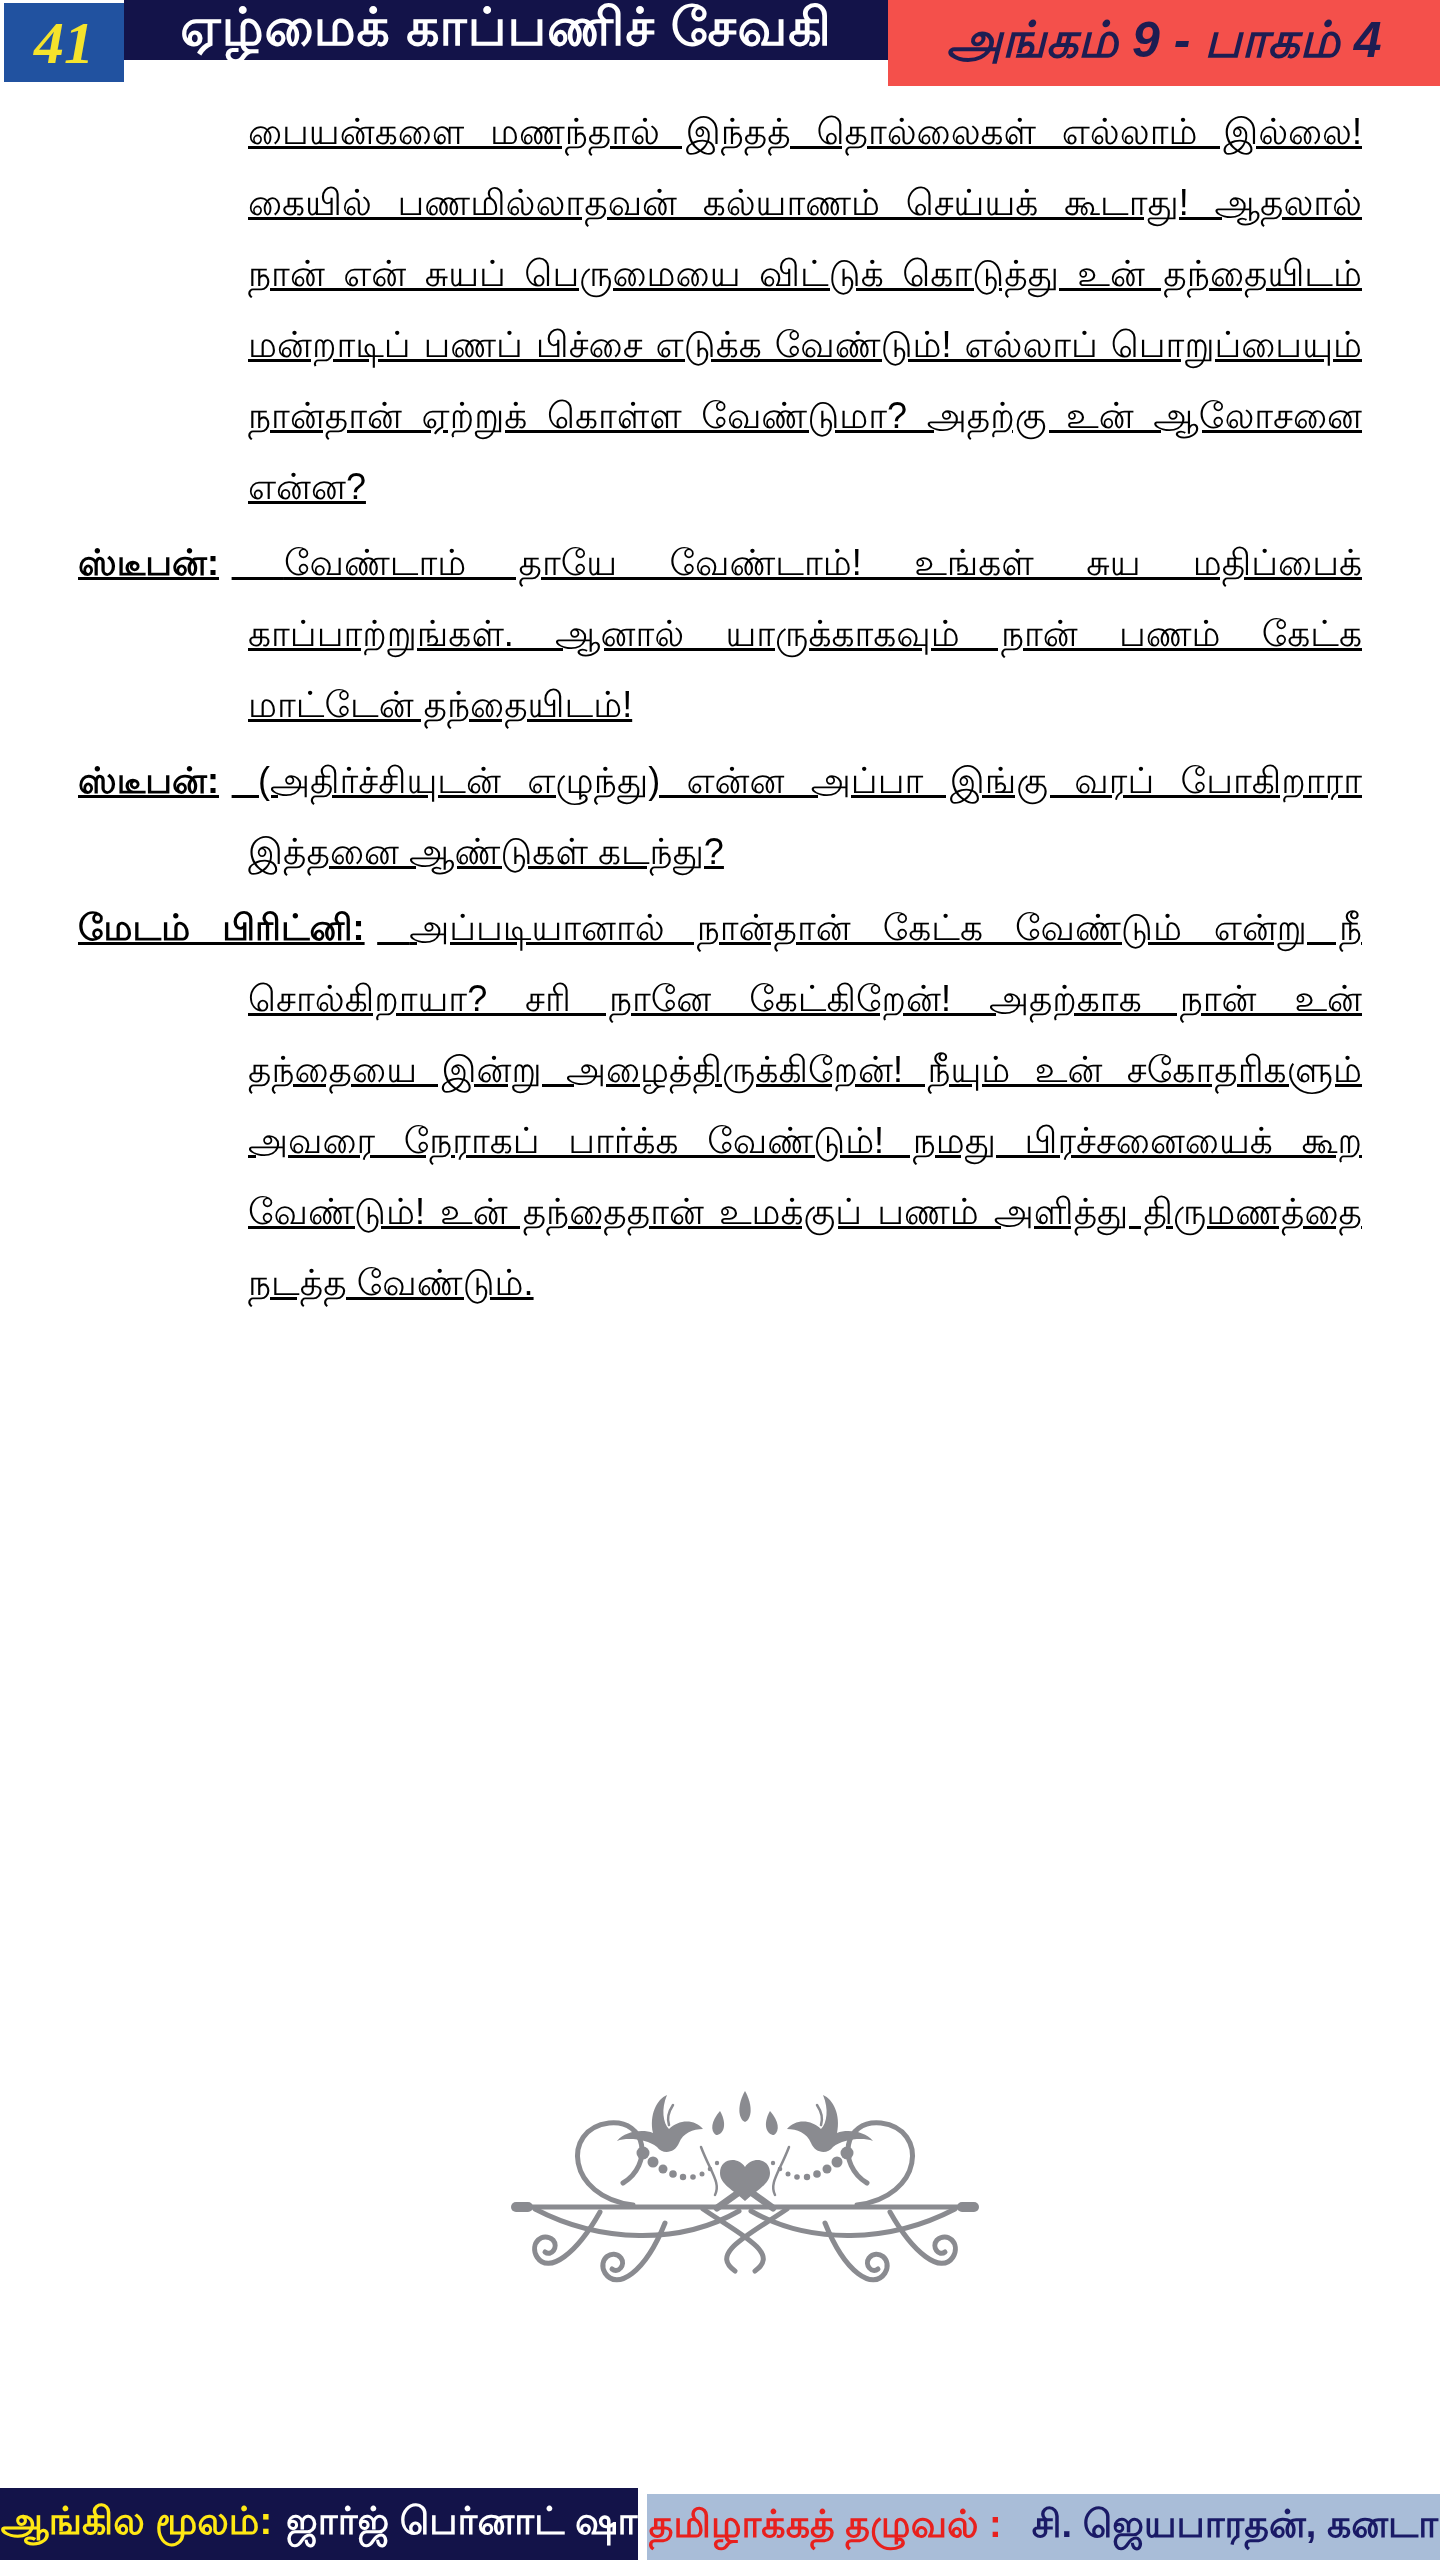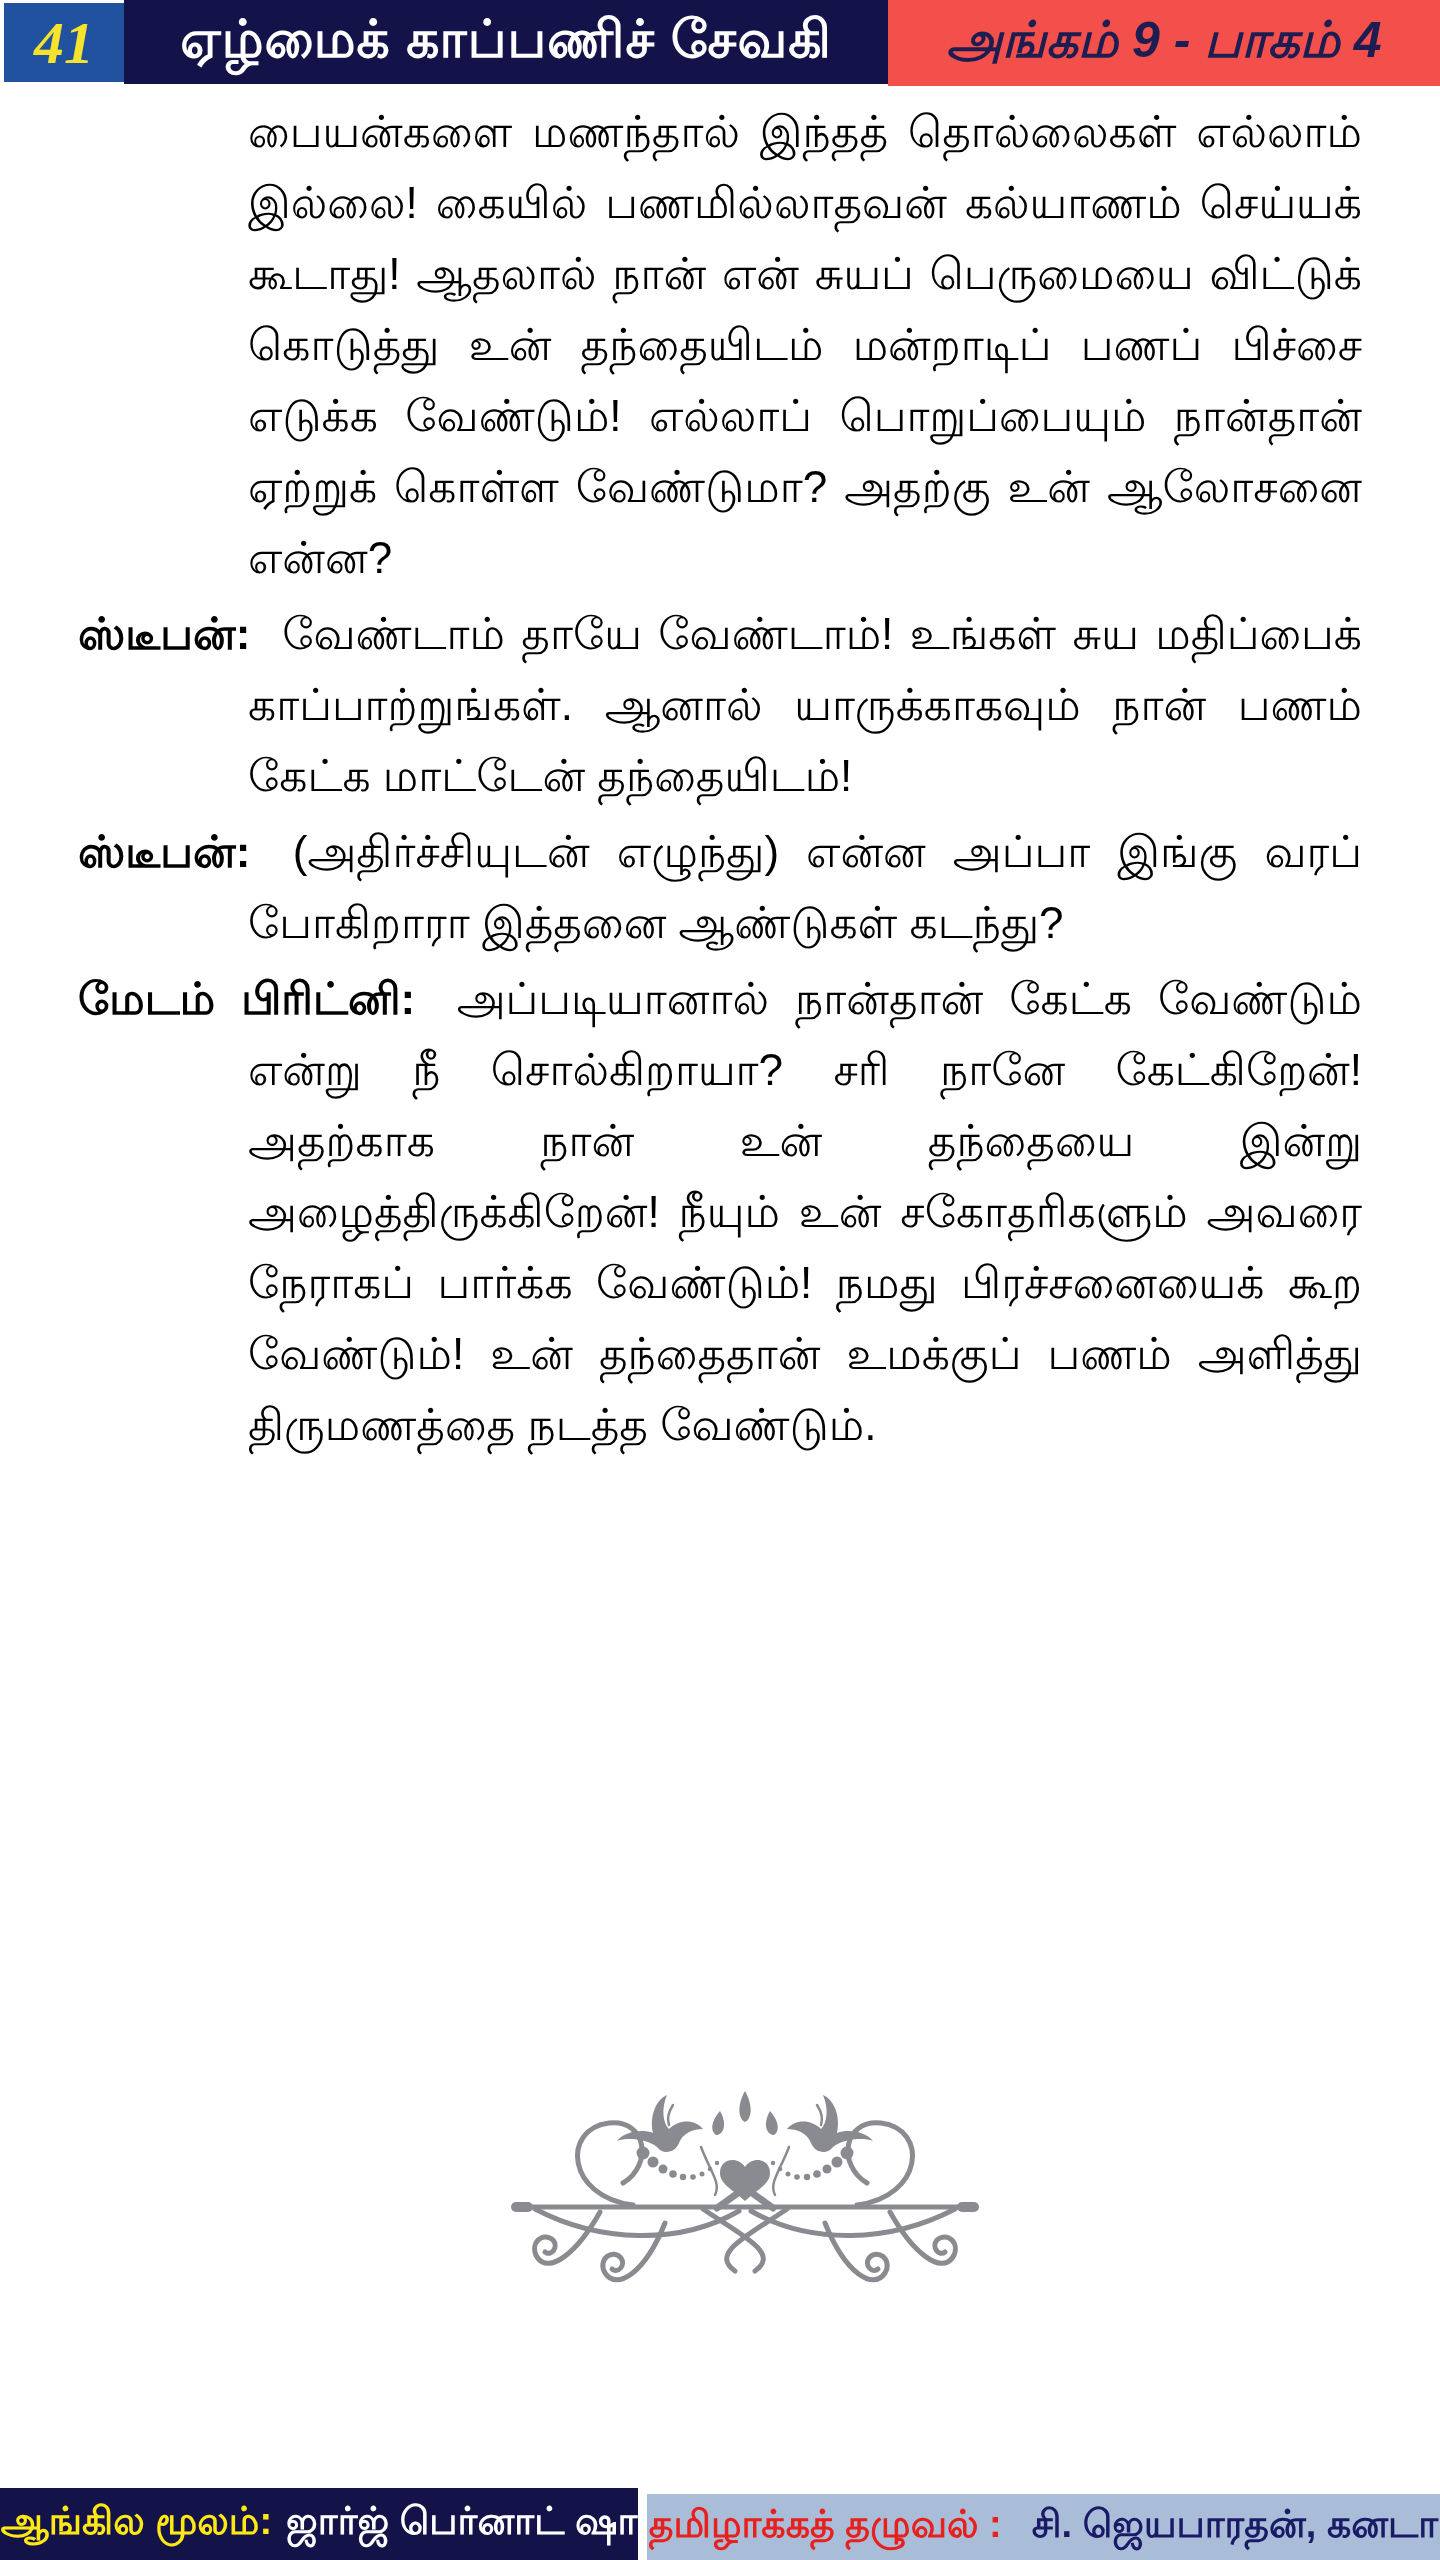--- a/index.html
+++ b/index.html
@@ -36,21 +36,21 @@
     color: #f5e32c;
     font-family: "Liberation Serif", serif;
     font-style: italic;
     font-weight: bold;
     font-size: 60px;
     line-height: 1;
   }
   .title-box {
     position: absolute;
     left: 124px; top: 0;
-    width: 764px; height: 84px;
+    width: 764px; height: 60px;
     background: #131349;
     display: flex;
     align-items: center;
     justify-content: center;
   }
   .title-text {
     color: #ffffff;
     font-weight: bold;
     font-size: 52px;
     letter-spacing: 1px;
@@ -73,23 +73,24 @@
     white-space: nowrap;
   }
 
   
   .script-body {
     position: absolute;
     left: 78px;
     top: 96px;
     width: 1284px;
     color: #000000;
-    font-size: 44px;
+    font-size: 36px;
     line-height: 71px;
     text-align: justify;
+    text-decoration: underline;
   }
   .para {
     margin: 0 0 0 0;
     padding-left: 170px;
   }
   .para.hanging {
     text-indent: -170px;
     margin-top: 5px;
   }
   .speaker {

